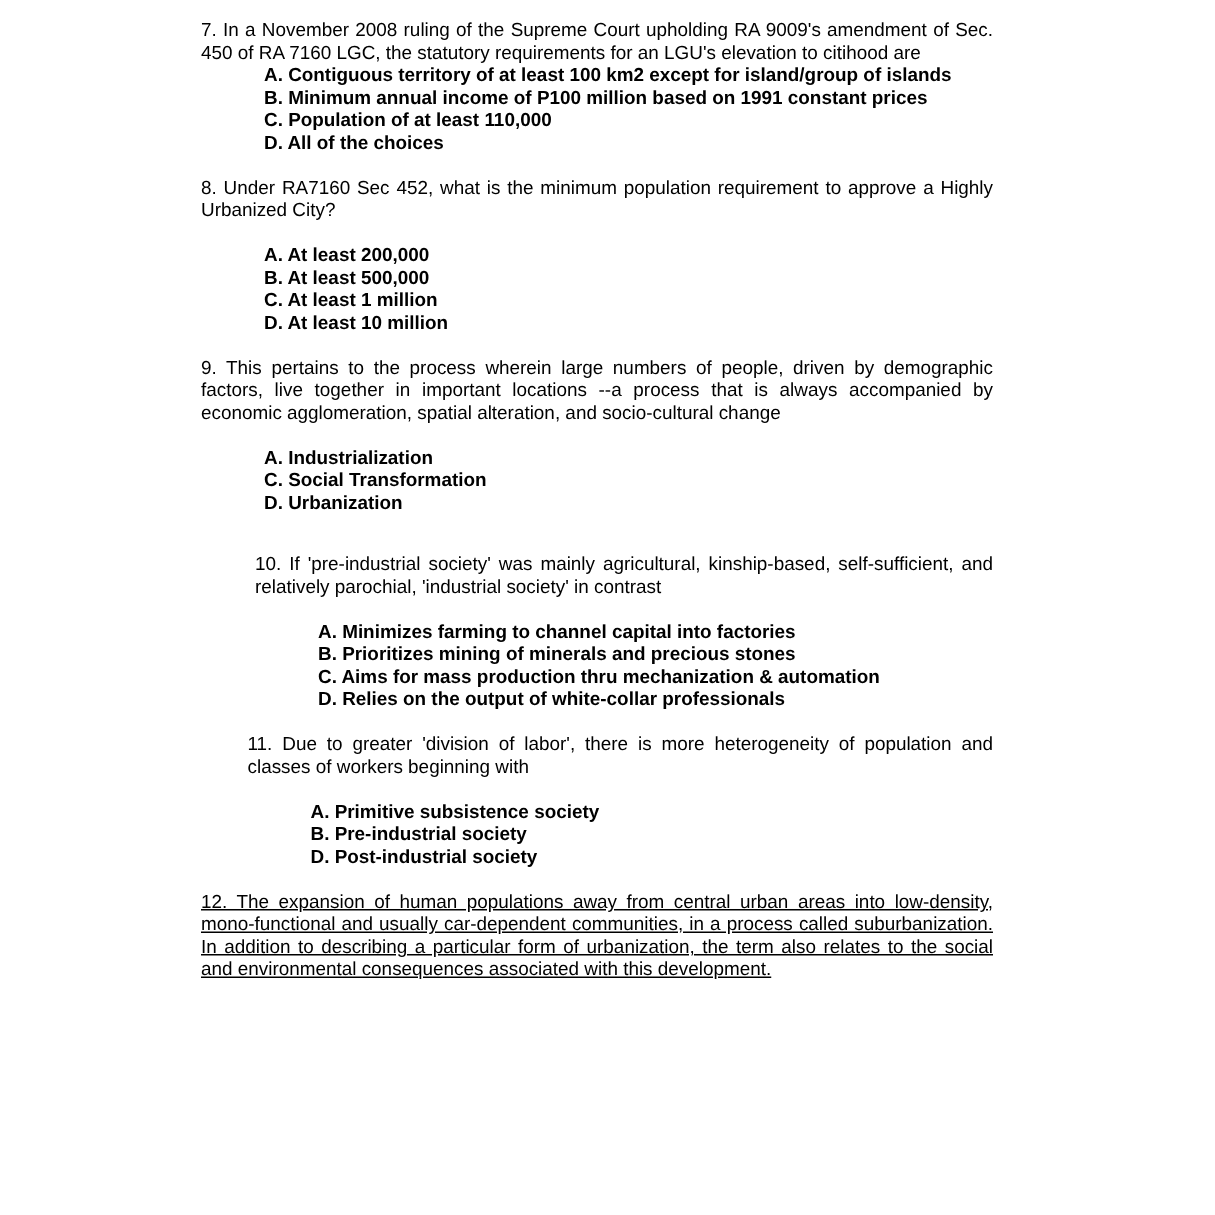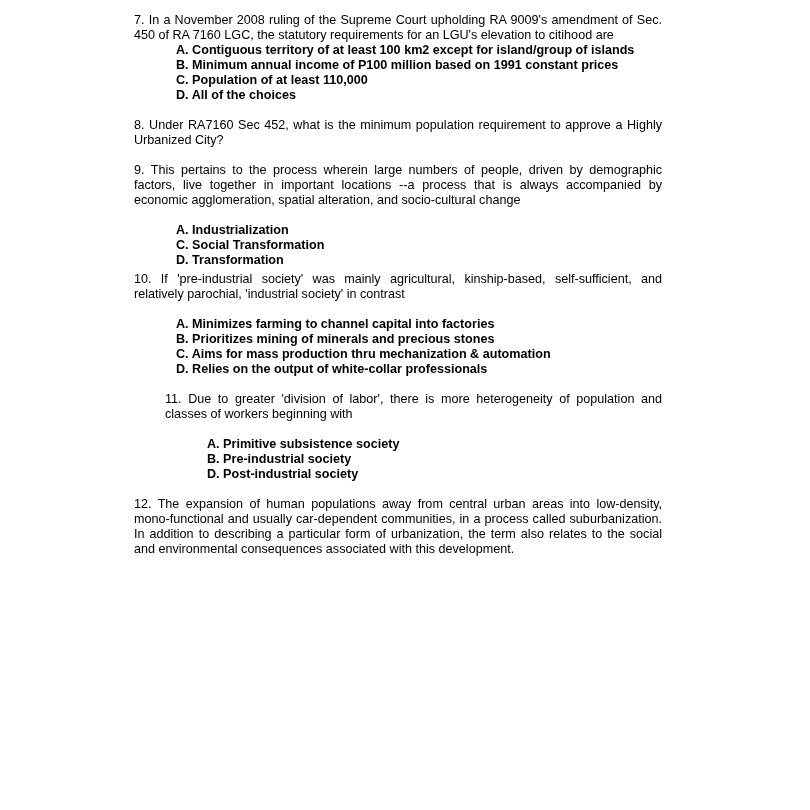--- a/index.html
+++ b/index.html
@@ -53,47 +53,53 @@
     <ul class="options">
       <li class="option">A. Contiguous territory of at least 100 km2 except for island/group of islands</li>
       <li class="option">B. Minimum annual income of P100 million based on 1991 constant prices</li>
       <li class="option">C. Population of at least 110,000</li>
       <li class="option">D. All of the choices</li>
     </ul>
   </div>
 
   <div class="question" style="margin-bottom:15px;">
     <p class="q-text" style="margin-bottom:15px;">8. Under RA7160 Sec 452, what is the minimum population requirement to approve a Highly Urbanized City?</p>
+    <ul class="options">
+      <li class="option">A. At least 200,000</li>
+      <li class="option">B. At least 500,000</li>
+      <li class="option">C. At least 1 million</li>
+      <li class="option">D. At least 10 million</li>
+    </ul>
   </div>
 
-  <div class="question" style="margin-bottom:4px;">
+  <div class="question" style="margin-bottom:26px;">
     <p class="q-text" style="margin-bottom:15px;">9. This pertains to the process wherein large numbers of people, driven by demographic factors, live together in important locations --a process that is always accompanied by economic agglomeration, spatial alteration, and socio-cultural change</p>
     <ul class="options">
       <li class="option">A. Industrialization</li>
       <li class="option">C. Social Transformation</li>
-      <li class="option">D. Transformation</li>
+      <li class="option">D. Urbanization</li>
     </ul>
   </div>
 
-  <div class="question" style="margin-bottom:15px;">
+  <div class="question" style="margin-bottom:15px;margin-left:36px;">
     <p class="q-text" style="margin-bottom:15px;">10. If 'pre-industrial society' was mainly agricultural, kinship-based, self-sufficient, and relatively parochial, 'industrial society' in contrast</p>
     <ul class="options">
       <li class="option">A. Minimizes farming to channel capital into factories</li>
       <li class="option">B. Prioritizes mining of minerals and precious stones</li>
       <li class="option">C. Aims for mass production thru mechanization &amp; automation</li>
       <li class="option">D. Relies on the output of white-collar professionals</li>
     </ul>
   </div>
 
   <div class="question" style="margin-bottom:15px;margin-left:31px;">
     <p class="q-text" style="margin-bottom:15px;">11. Due to greater 'division of labor', there is more heterogeneity of population and classes of workers beginning with</p>
     <ul class="options">
       <li class="option">A. Primitive subsistence society</li>
       <li class="option">B. Pre-industrial society</li>
       <li class="option">D. Post-industrial society</li>
     </ul>
   </div>
 
   <div class="question">
-    <p class="q-text" style="margin-bottom:19px;">12. The expansion of human populations away from central urban areas into low-density, mono-functional and usually car-dependent communities, in a process called suburbanization. In addition to describing a particular form of urbanization, the term also relates to the social and environmental consequences associated with this development.</p>
+    <p class="q-text" style="margin-bottom:19px;text-decoration:underline;">12. The expansion of human populations away from central urban areas into low-density, mono-functional and usually car-dependent communities, in a process called suburbanization. In addition to describing a particular form of urbanization, the term also relates to the social and environmental consequences associated with this development.</p>
   </div>
 
 </div>
 
 </body></html>

